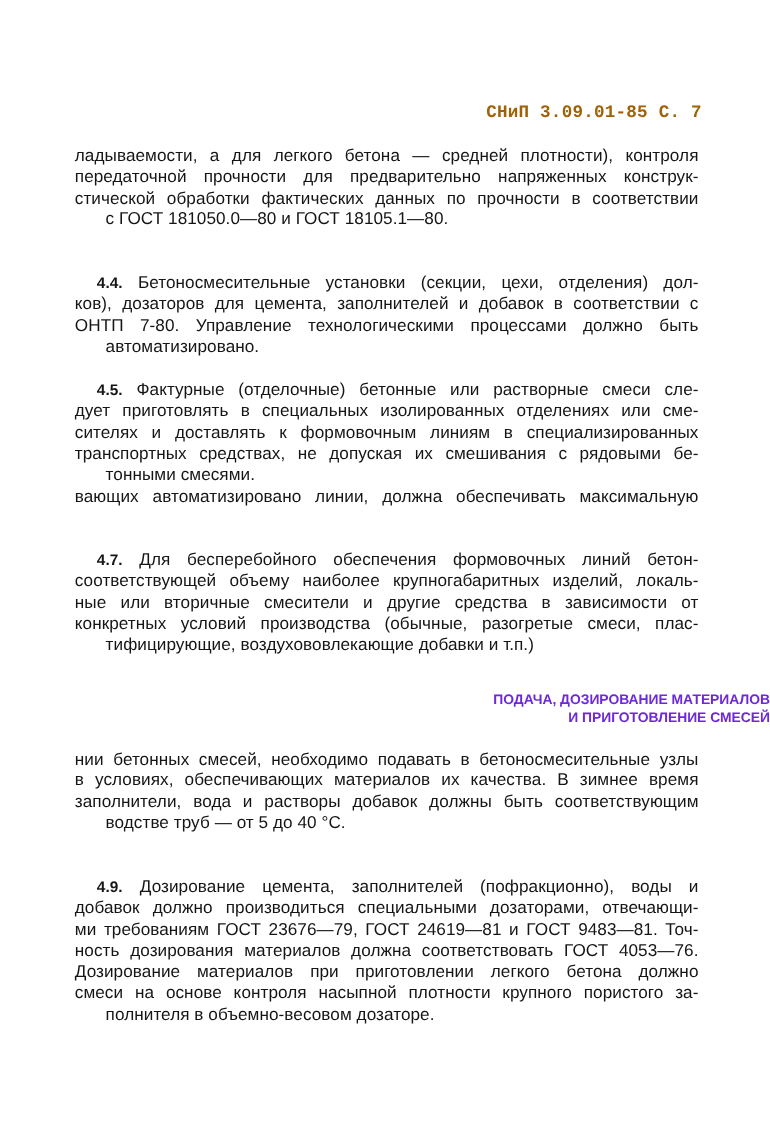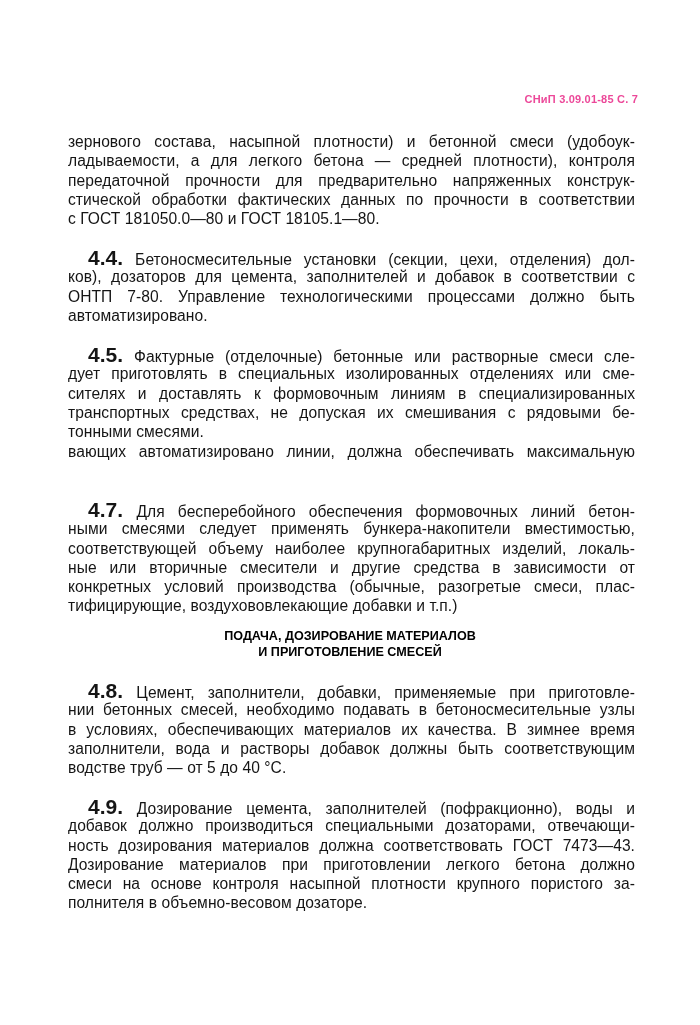--- a/index.html
+++ b/index.html
@@ -1,47 +1,46 @@
 <!DOCTYPE html>
 <html><head>
 <meta charset="utf-8">
 <style>
   html, body { margin: 0; padding: 0; background: #ffffff; }
   body { width: 700px; height: 1025px; position: relative; overflow: hidden; }
   .page { position: absolute; left: 0; top: 0; width: 700px; height: 1025px; background: #fff; }
   .header {
     position: absolute; right: 62px; top: 93px;
-    font-family: Liberation Sans, sans-serif; font-weight: bold;
-    font-size: 11px; color: #ec4899; letter-spacing: 0.2px;
+    font-family: Liberation Mono, monospace; font-weight: bold;
+    font-size: 16px; color: #a16207; letter-spacing: 0.2px;
   }
   .block { position: absolute; left: 68px; width: 567px; }
   .line {
     display: block; height: 19.3px; line-height: 19.3px;
     font-family: "Liberation Sans", sans-serif; font-size: 15.6px; color: #151515;
     text-align: justify; text-align-last: justify; white-space: nowrap;
     letter-spacing: 0.05px;
   }
-  .line.last { text-align-last: left; }
+  .line.last { text-align-last: left; margin-left: 28px; }
   .line.ind { padding-left: 20px; }
-  .num { font-weight: bold; font-size: 21px; }
+  .num { font-weight: bold; font-size: 14px; }
   .heading {
-    position: absolute; left: 0; width: 700px; text-align: center;
+    position: absolute; left: 0; width: 700px; text-align: right;
     font-family: "Liberation Sans", sans-serif; font-weight: bold;
-    font-size: 12.6px; color: #000000; line-height: 16px;
+    font-size: 12.6px; color: #6d28d9; line-height: 16px;
   }
 </style>
 </head>
 <body>
 
 <div class="page">
 
   <div class="header">СНиП 3.09.01-85 С. 7</div>
 
   <div class="block" style="top:132px;">
-    <span class="line">зернового состава, насыпной плотности) и бетонной смеси (удобоук-</span>
     <span class="line">ладываемости, а для легкого бетона — средней плотности), контроля</span>
     <span class="line">передаточной прочности для предварительно напряженных конструк-</span>
     <span class="line">стической обработки фактических данных по прочности в соответствии</span>
     <span class="line last">с ГОСТ 181050.0—80 и ГОСТ 18105.1—80.</span>
   </div>
 
   <div class="block" style="top:248px;">
     <span class="line ind"><b class="num">4.4.</b><span> Бетоносмесительные установки (секции, цехи, отделения) дол-</span></span>
     <span class="line">ков), дозаторов для цемента, заполнителей и добавок в соответствии с</span>
     <span class="line">ОНТП 7-80. Управление технологическими процессами должно быть</span>
@@ -55,42 +54,41 @@
     <span class="line">транспортных средствах, не допуская их смешивания с рядовыми бе-</span>
     <span class="line last">тонными смесями.</span>
   </div>
 
   <div class="block" style="top:442px;">
     <span class="line">вающих автоматизировано линии, должна обеспечивать максимальную</span>
   </div>
 
   <div class="block" style="top:500px;">
     <span class="line ind"><b class="num">4.7.</b><span> Для бесперебойного обеспечения формовочных линий бетон-</span></span>
-    <span class="line">ными смесями следует применять бункера-накопители вместимостью,</span>
     <span class="line">соответствующей объему наиболее крупногабаритных изделий, локаль-</span>
     <span class="line">ные или вторичные смесители и другие средства в зависимости от</span>
     <span class="line">конкретных условий производства (обычные, разогретые смеси, плас-</span>
     <span class="line last">тифицирующие, воздухововлекающие добавки и т.п.)</span>
   </div>
 
   <div class="heading" style="top:628px;">
     <div>ПОДАЧА, ДОЗИРОВАНИЕ МАТЕРИАЛОВ</div>
     <div>И ПРИГОТОВЛЕНИЕ СМЕСЕЙ</div>
   </div>
 
   <div class="block" style="top:681px;">
-    <span class="line ind"><b class="num">4.8.</b><span> Цемент, заполнители, добавки, применяемые при приготовле-</span></span>
     <span class="line">нии бетонных смесей, необходимо подавать в бетоносмесительные узлы</span>
     <span class="line">в условиях, обеспечивающих материалов их качества. В зимнее время</span>
     <span class="line">заполнители, вода и растворы добавок должны быть соответствующим</span>
     <span class="line last">водстве труб — от 5 до 40 °С.</span>
   </div>
 
   <div class="block" style="top:797px;">
     <span class="line ind"><b class="num">4.9.</b><span> Дозирование цемента, заполнителей (пофракционно), воды и</span></span>
     <span class="line">добавок должно производиться специальными дозаторами, отвечающи-</span>
-    <span class="line">ность дозирования материалов должна соответствовать ГОСТ 7473—43.</span>
+    <span class="line">ми требованиям ГОСТ 23676—79, ГОСТ 24619—81 и ГОСТ 9483—81. Точ-</span>
+    <span class="line">ность дозирования материалов должна соответствовать ГОСТ 4053—76.</span>
     <span class="line">Дозирование материалов при приготовлении легкого бетона должно</span>
     <span class="line">смеси на основе контроля насыпной плотности крупного пористого за-</span>
     <span class="line last">полнителя в объемно-весовом дозаторе.</span>
   </div>
 
 </div>
 
 </body></html>

